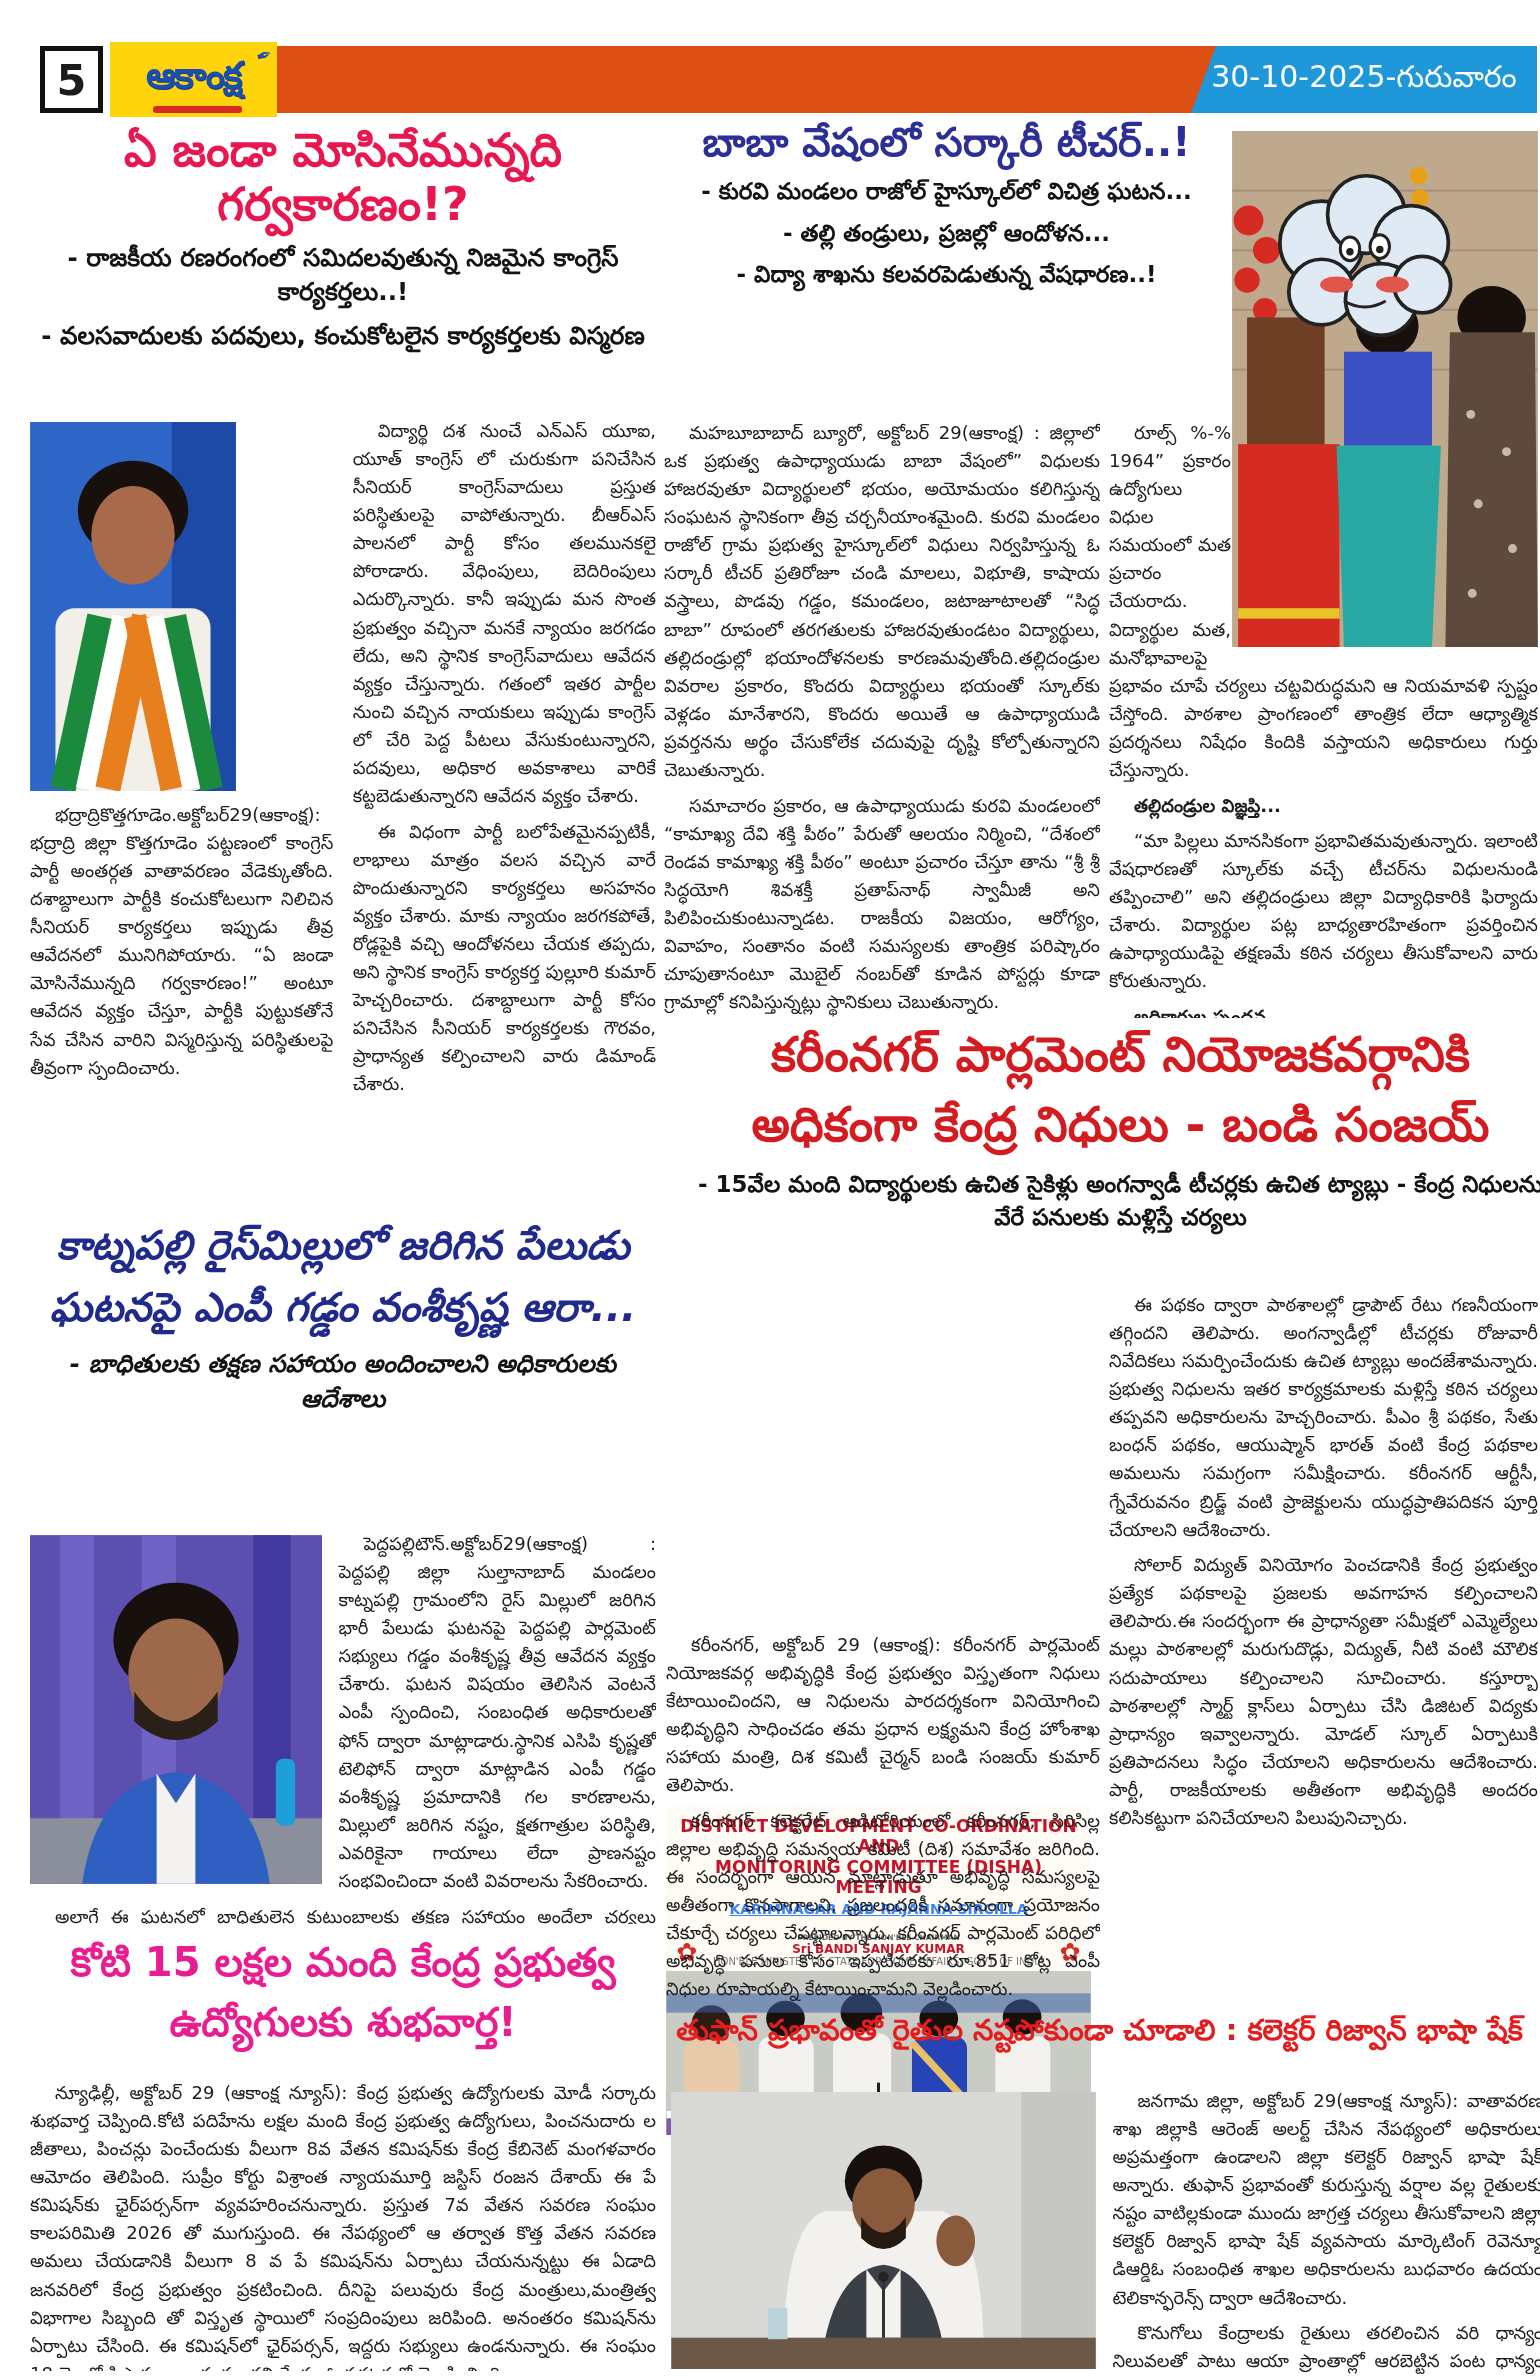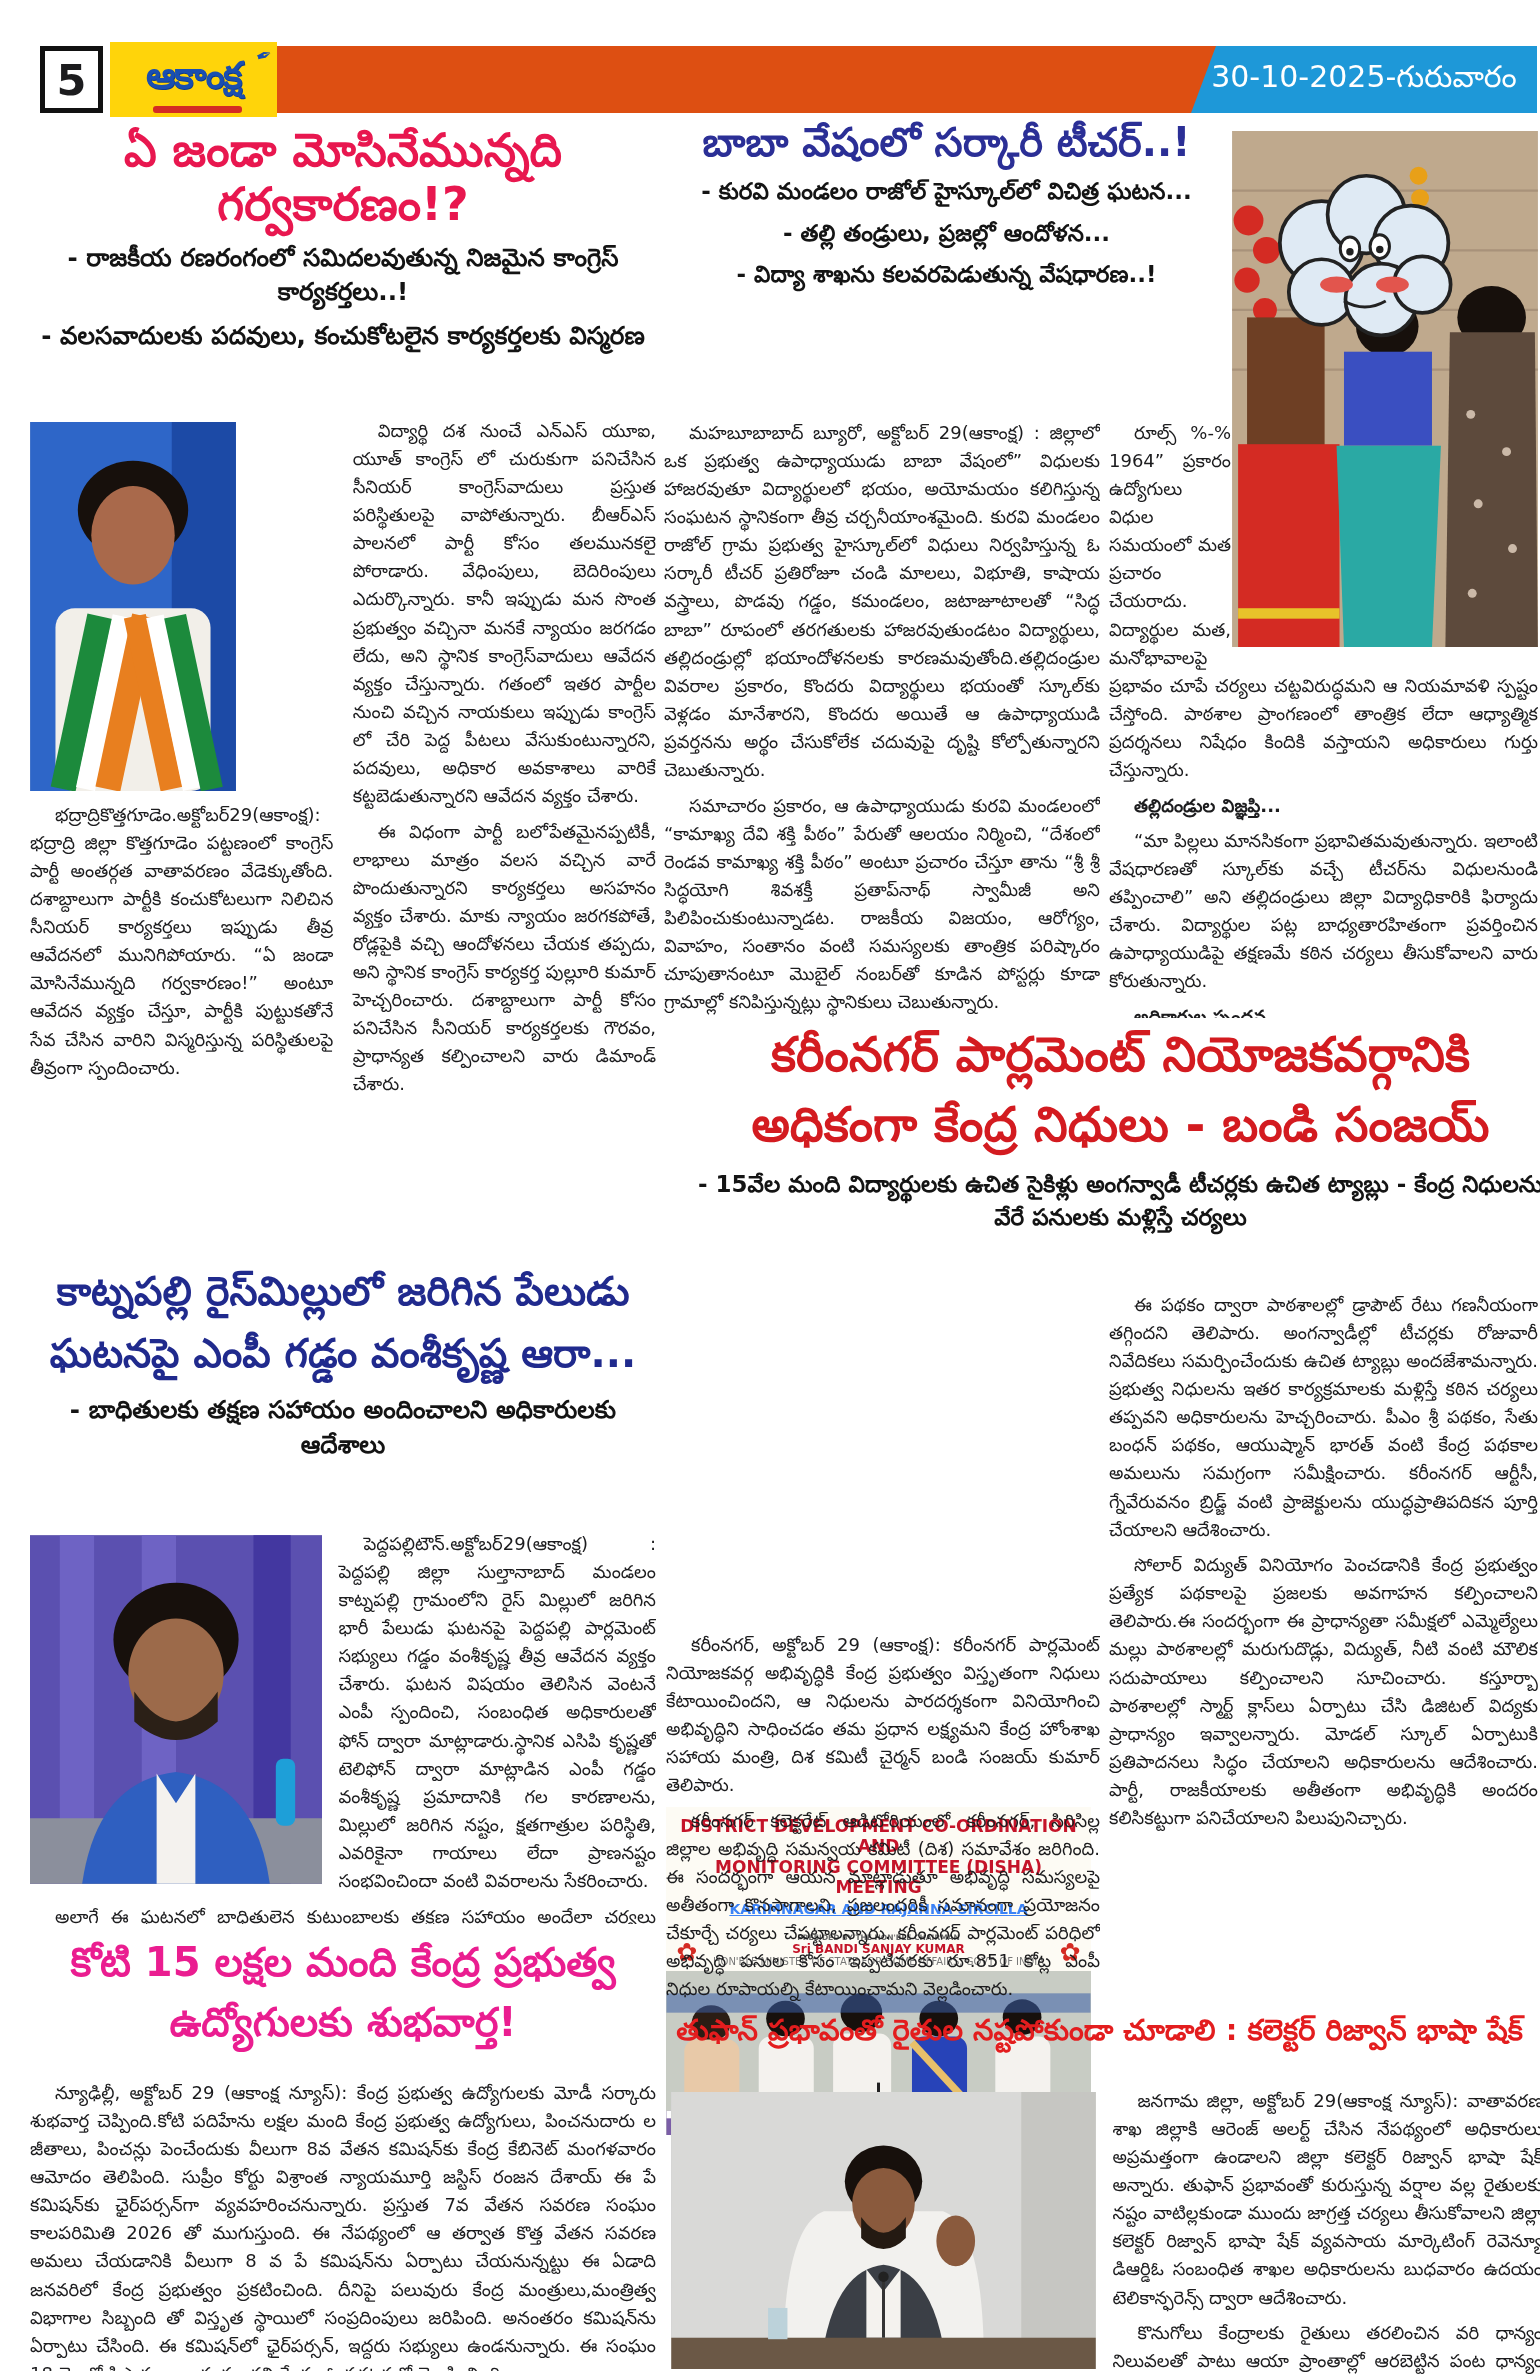--- a/index.html
+++ b/index.html
@@ -89,21 +89,21 @@
         <rect x="150" y="258" width="30" height="237" fill="#e87f1f" transform="rotate(-12 165 376)"></rect>
         <rect x="180" y="258" width="24" height="237" fill="#ffffff" transform="rotate(-12 192 376)"></rect>
         <rect x="204" y="258" width="30" height="237" fill="#1c8a3c" transform="rotate(-12 219 376)"></rect>
       </svg>
     </div>
     <p>భద్రాద్రికొత్తగూడెం.అక్టోబర్29(ఆకాంక్ష): భద్రాద్రి జిల్లా కొత్తగూడెం పట్టణంలో కాంగ్రెస్ పార్టీ అంతర్గత వాతావరణం వేడెక్కుతోంది. దశాబ్దాలుగా పార్టీకి కంచుకోటలుగా నిలిచిన సీనియర్ కార్యకర్తలు ఇప్పుడు తీవ్ర ఆవేదనలో మునిగిపోయారు. “ఏ జండా మోసినేమున్నది గర్వకారణం!” అంటూ ఆవేదన వ్యక్తం చేస్తూ, పార్టీకి పుట్టుకతోనే సేవ చేసిన వారిని విస్మరిస్తున్న పరిస్థితులపై తీవ్రంగా స్పందించారు.</p>
     <p>విద్యార్థి దశ నుంచే ఎన్ఎస్ యూఐ, యూత్ కాంగ్రెస్ లో చురుకుగా పనిచేసిన సీనియర్ కాంగ్రెస్‌వాదులు ప్రస్తుత పరిస్థితులపై వాపోతున్నారు. బీఆర్ఎస్ పాలనలో పార్టీ కోసం తలమునకలై పోరాడారు. వేధింపులు, బెదిరింపులు ఎదుర్కొన్నారు. కానీ ఇప్పుడు మన సొంత ప్రభుత్వం వచ్చినా మనకే న్యాయం జరగడం లేదు, అని స్థానిక కాంగ్రెస్‌వాదులు ఆవేదన వ్యక్తం చేస్తున్నారు. గతంలో ఇతర పార్టీల నుంచి వచ్చిన నాయకులు ఇప్పుడు కాంగ్రెస్ లో చేరి పెద్ద పీటలు వేసుకుంటున్నారని, పదవులు, అధికార అవకాశాలు వారికే కట్టబెడుతున్నారని ఆవేదన వ్యక్తం చేశారు.</p>
     <p>ఈ విధంగా పార్టీ బలోపేతమైనప్పటికీ, లాభాలు మాత్రం వలస వచ్చిన వారే పొందుతున్నారని కార్యకర్తలు అసహనం వ్యక్తం చేశారు. మాకు న్యాయం జరగకపోతే, రోడ్లపైకి వచ్చి ఆందోళనలు చేయక తప్పదు, అని స్థానిక కాంగ్రెస్ కార్యకర్త పుల్లూరి కుమార్ హెచ్చరించారు. దశాబ్దాలుగా పార్టీ కోసం పనిచేసిన సీనియర్ కార్యకర్తలకు గౌరవం, ప్రాధాన్యత కల్పించాలని వారు డిమాండ్ చేశారు.</p>
   </div>
 
-  <div class="abs" style="left:30px; top:1260px; width:626px;">
+  <div class="abs" style="left:30px; top:1214px; width:626px;font-style:italic;">
     <h2 class="hl hl-navy">కాట్నపల్లి రైస్‌మిల్లులో జరిగిన పేలుడు ఘటనపై ఎంపీ గడ్డం వంశీకృష్ణ ఆరా...</h2>
     <p class="sub">- బాధితులకు తక్షణ సహాయం అందించాలని అధికారులకు ఆదేశాలు</p>
   </div>
   <div class="abs btxt" style="left:30px; top:1530px; width:626px; height:394px;">
     <div class="photo photo-left-float" style="width:292px; height:349px;">
       <svg width="292" height="349" viewBox="0 0 392 468">
         <rect width="392" height="468" fill="#5b50b0"></rect>
         <rect x="40" width="46" height="468" fill="#6e63c4"></rect>
         <rect x="150" width="46" height="468" fill="#6e63c4"></rect>
         <rect x="300" width="50" height="468" fill="#4337a0"></rect>

